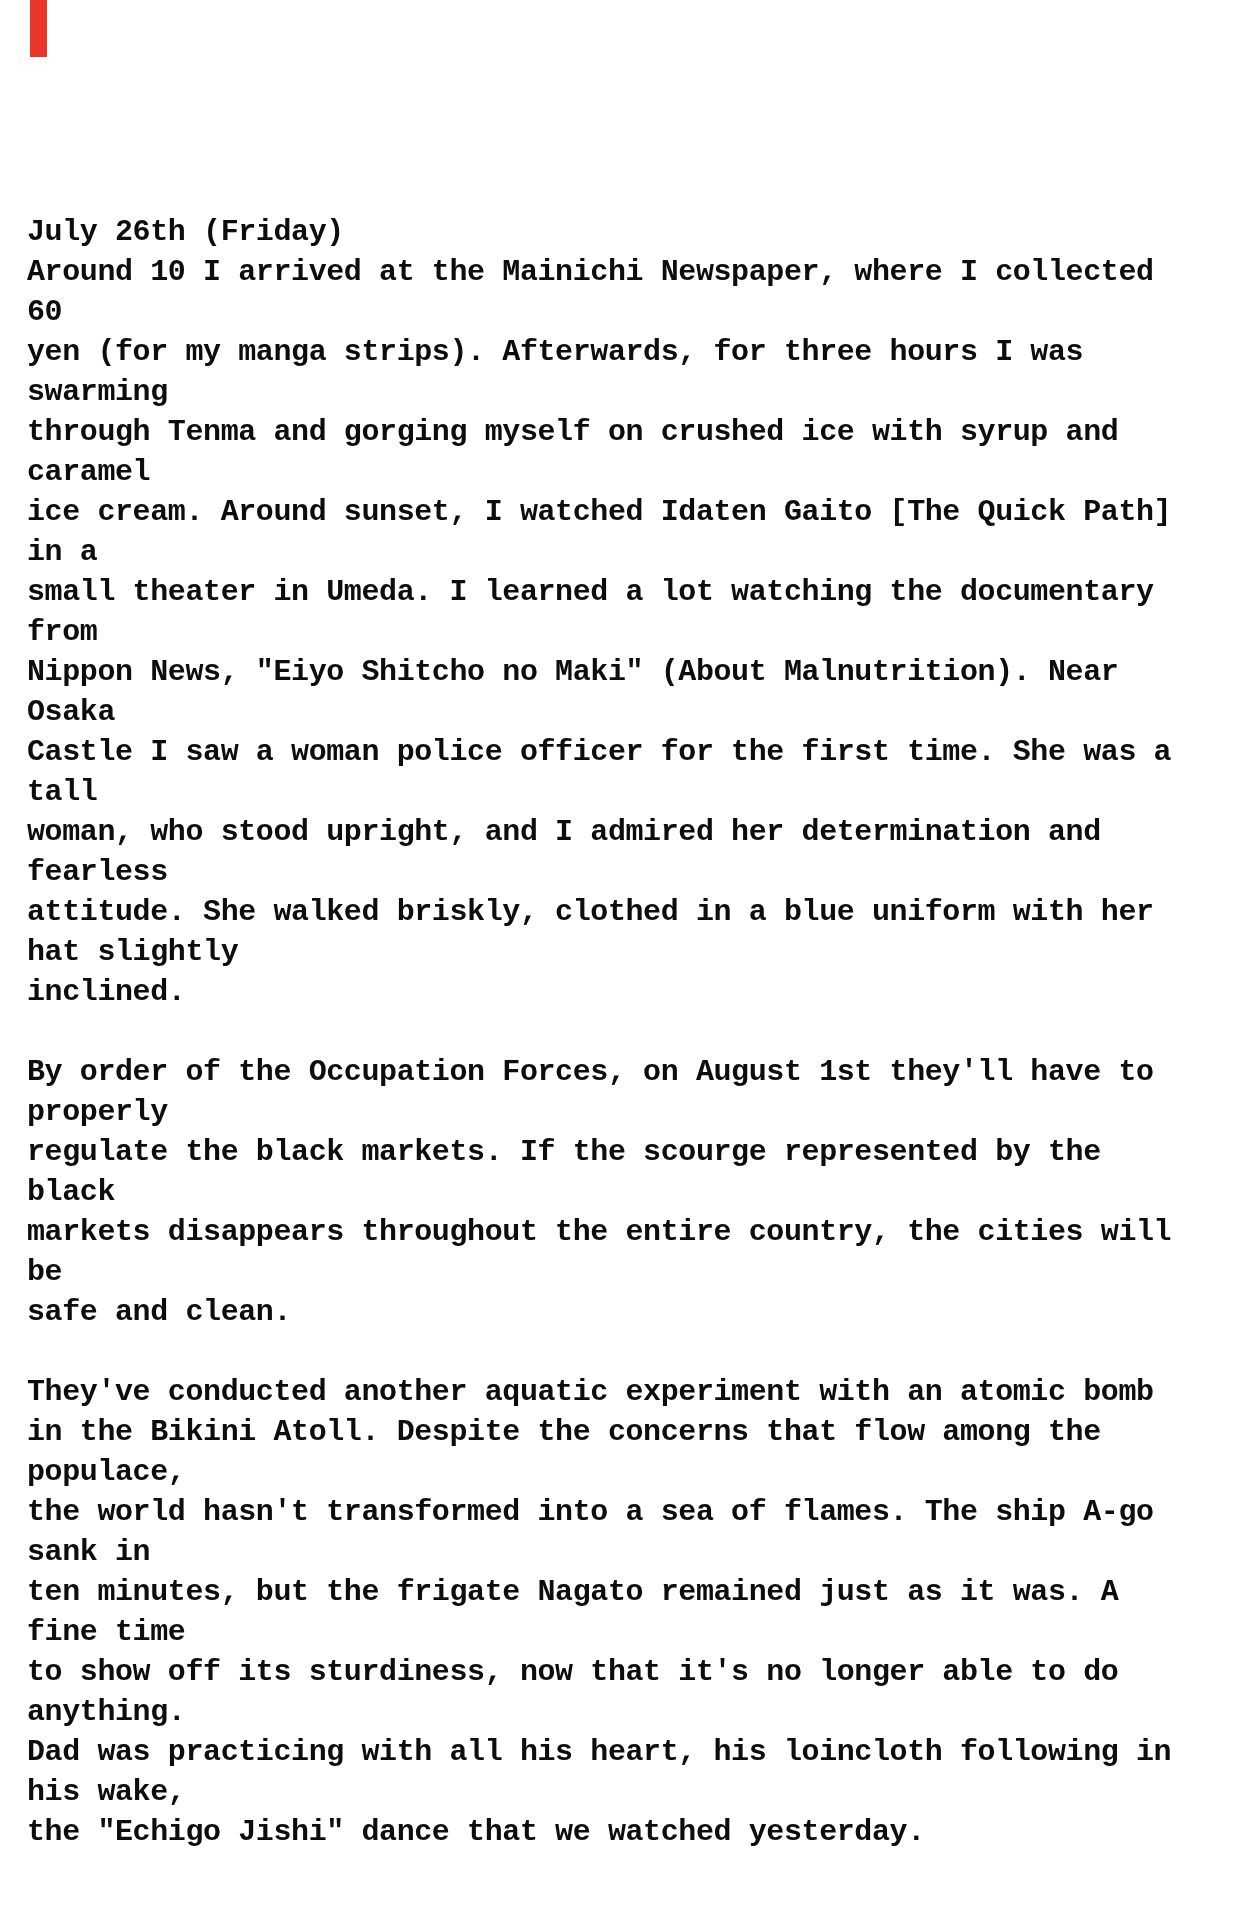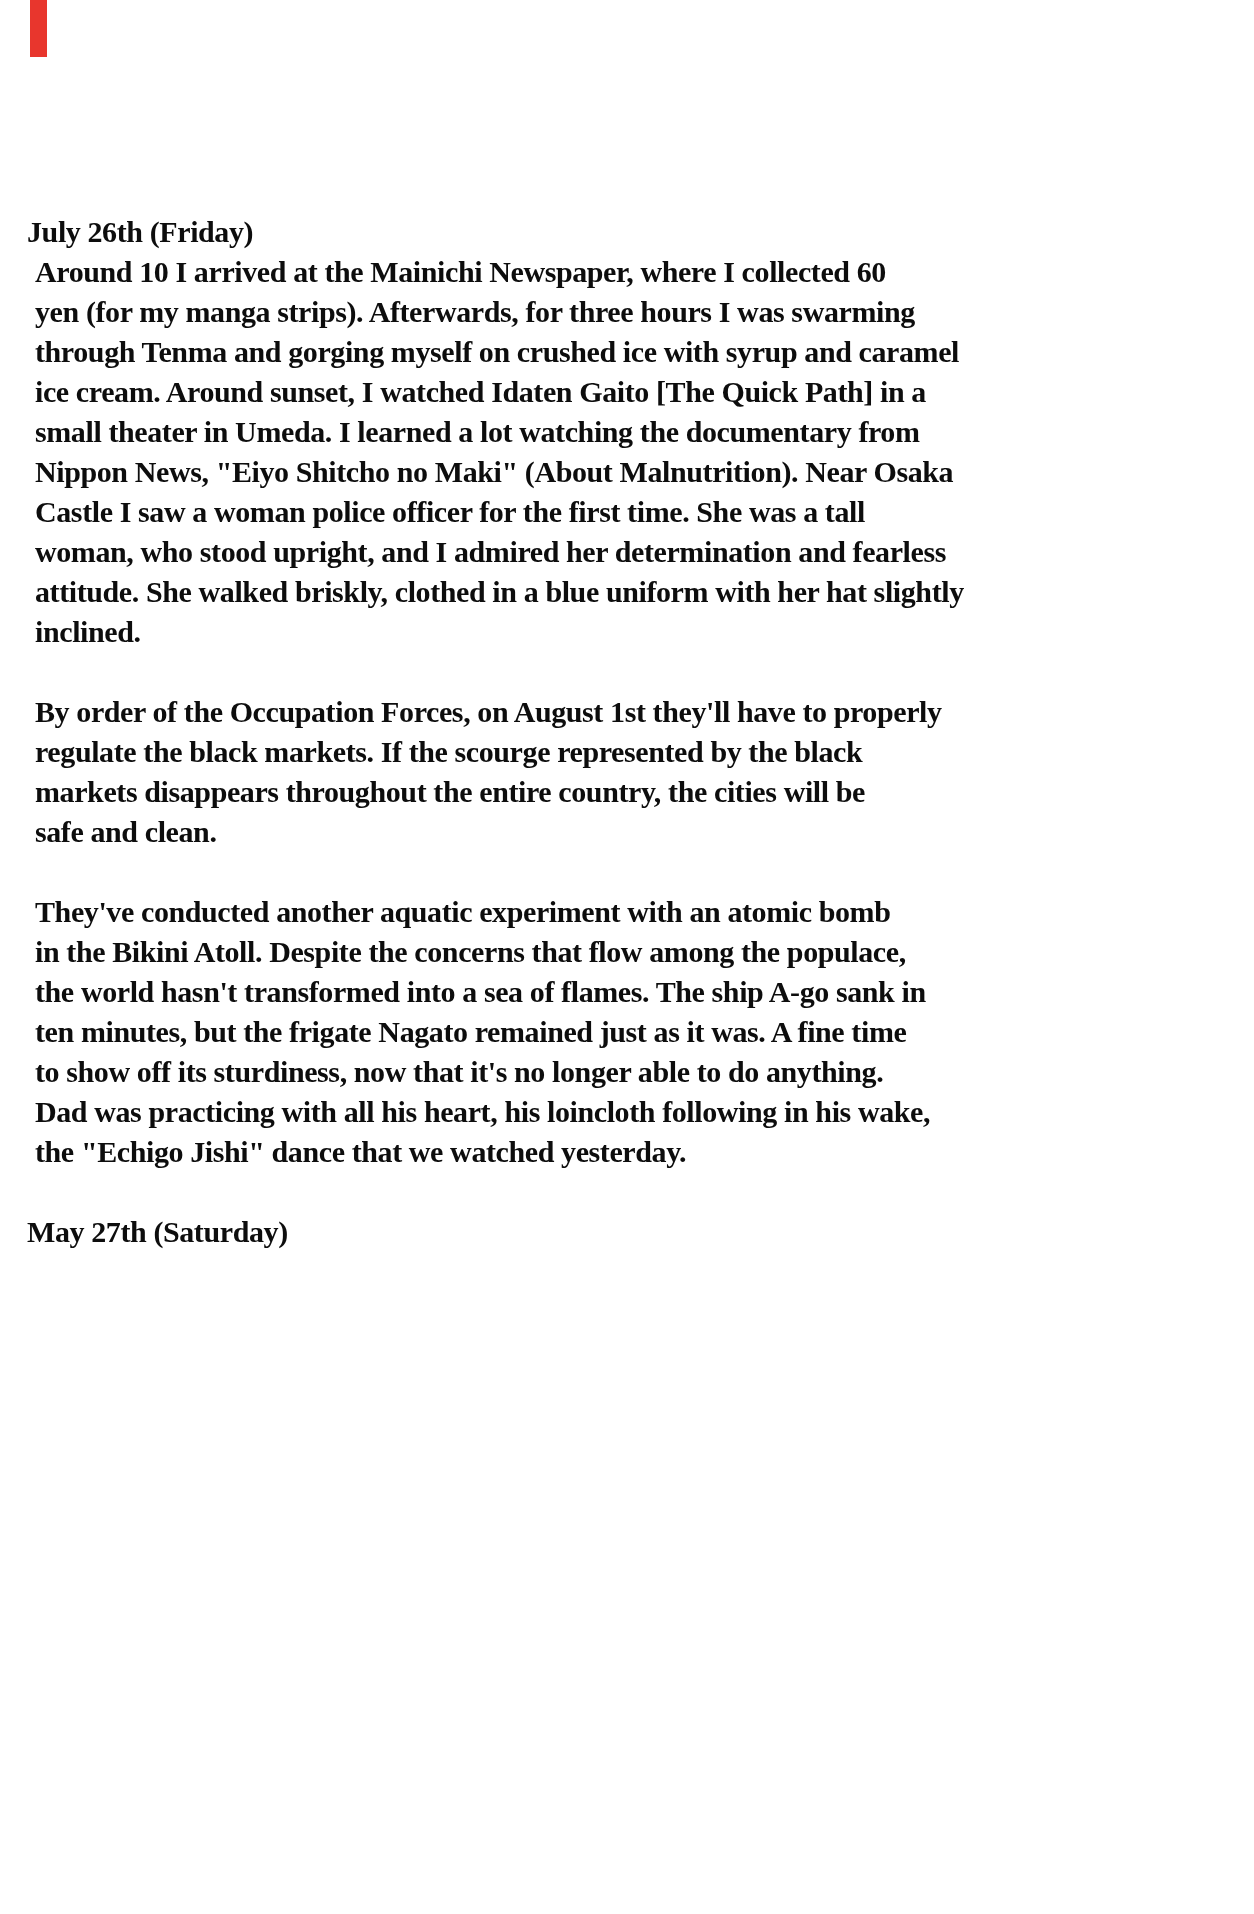--- a/index.html
+++ b/index.html
@@ -6,41 +6,41 @@
     margin: 0;
     padding: 0;
     background: #ffffff;
   }
   .page {
     position: relative;
     width: 1254px;
     height: 1872px;
     background: #ffffff;
     overflow: hidden;
-    font-family: Liberation Serif, serif;
+    font-family: Liberation Mono, monospace;
   }
   .text-block {
     position: absolute;
     left: 27px;
     top: 212px;
     width: 1170px;
     color: #0d0d0d;
     font-size: 30px;
     font-weight: bold;
     line-height: 40px;
     letter-spacing: -0.4px;
   }
   .entry h2 {
     margin: 0;
     font-size: 30px;
     font-weight: bold;
     line-height: 40px;
   }
   .entry p {
-    margin: 0 0 40px 8px;
+    margin: 0 0 40px 0;
     white-space: pre-line;
   }
   .entry p:last-child {
     margin-bottom: 40px;
   }
   .edge-mark {
     position: absolute;
     left: 30px;
     width: 17px;
   }

